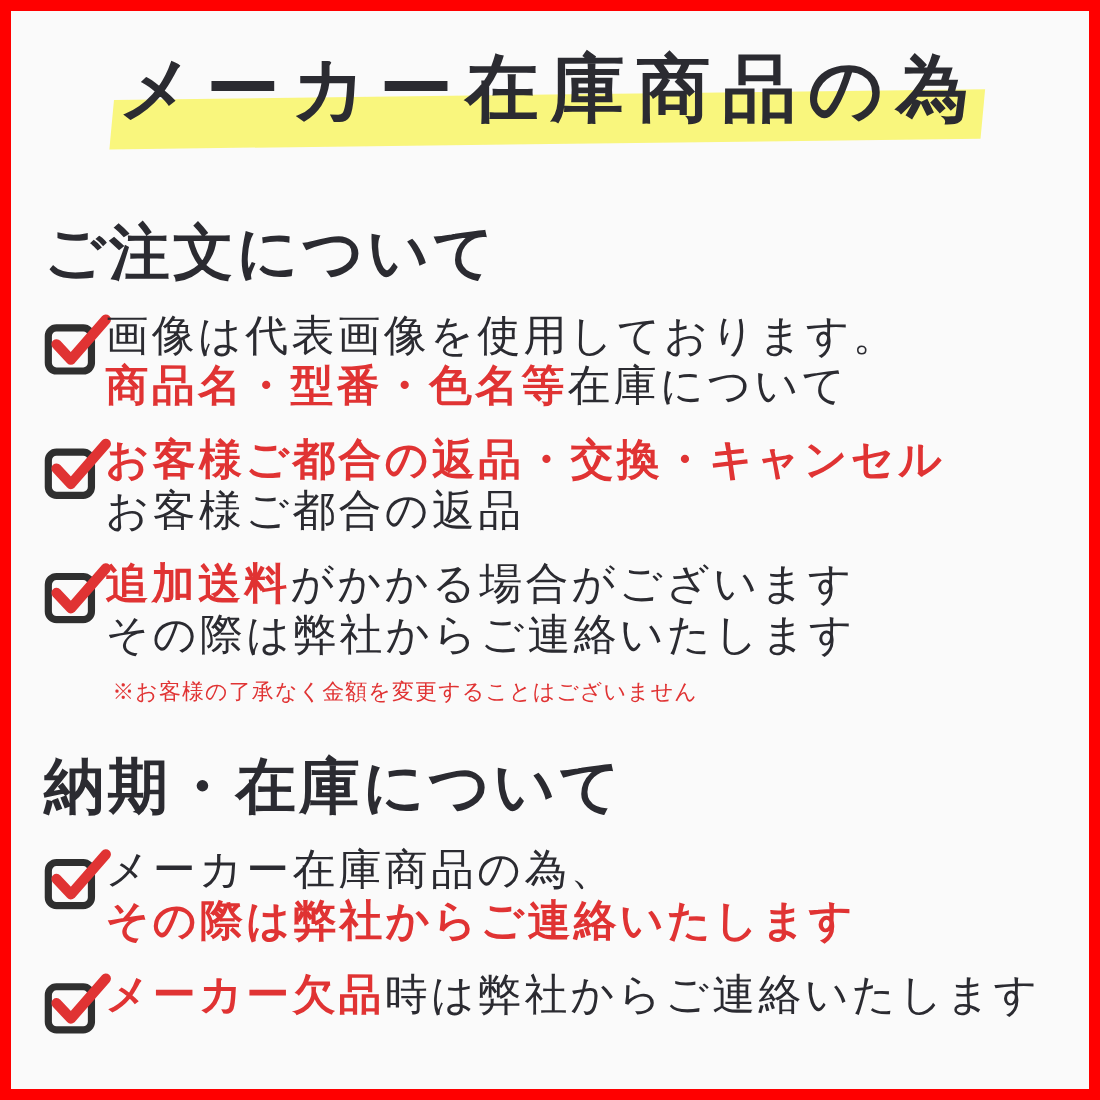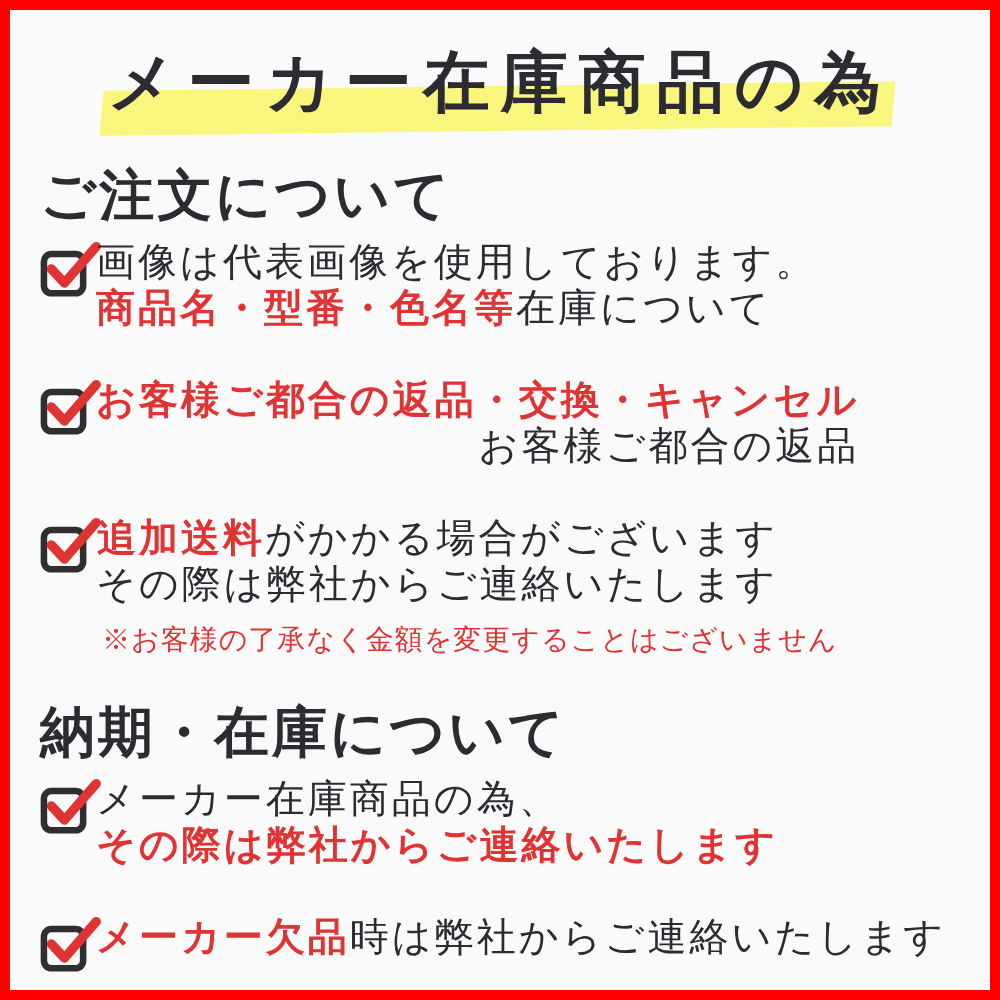--- a/index.html
+++ b/index.html
@@ -38,50 +38,50 @@
   }
 
   
   .section-heading {
     font-size: 55px; font-weight: 700;
     color: var(--dark, #2b2b31);
     letter-spacing: 3px;
     line-height: 1.0;
     white-space: nowrap;
   }
-  .heading-1 { margin-top: 22px; }
+  .heading-1 { margin-top: 56px; }
   .heading-2 { margin-top: 46px; }
 
   
   .item {
     display: flex; align-items: flex-start;
-    margin-top: 16px;
+    margin-top: 26px;
   }
   .item .cb {
     flex: 0 0 auto;
     width: 62px; height: 56px;
     margin-top: 2px;
   }
   .item .txt {
     font-size: 39px;
     letter-spacing: 3px;
     line-height: 1.18;
     color: var(--dark, #2b2b31);
     margin-left: -6px;
   }
   .seg { color: var(--dark, #2b2b31); }
   .seg.red { color: var(--red, #e03333); font-weight: 600; }
   .note {
-    font-size: 28px;
+    font-size: 20px;
     letter-spacing: 1px;
     color: var(--red, #e03333);
     margin: 14px 0 18px 62px;
     white-space: nowrap;
   }
-  .gap-lg { margin-top: 46px; text-align: right; }
+  .gap-lg { margin-top: 21px; }
 </style>
 </head>
 <body>
 
 <div class="frame"></div>
 
 <div class="content">
 
   <div class="title-row">
     <div class="title">

